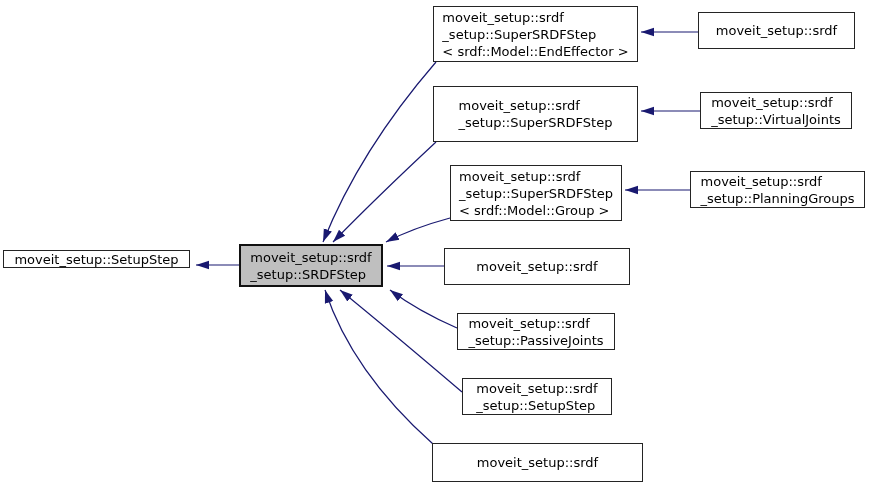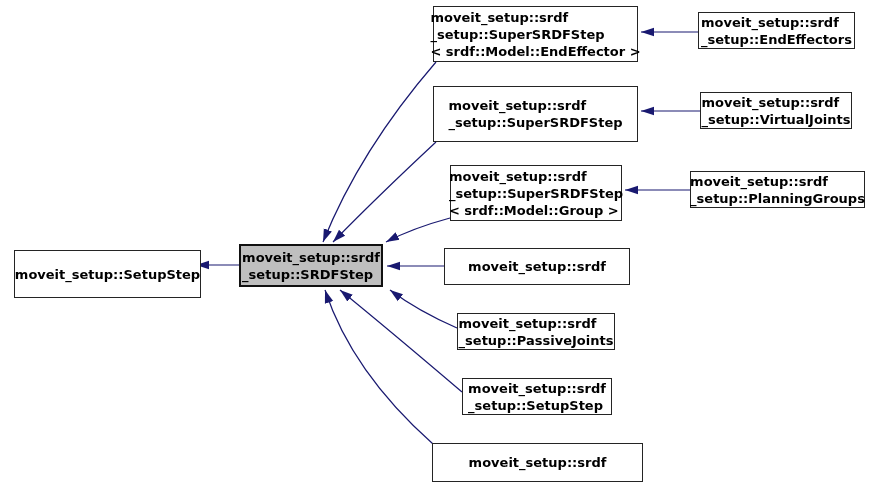--- a/index.html
+++ b/index.html
@@ -26,21 +26,21 @@
     z-index:1;
     background:var(--node-fill);
     border:1px solid var(--node-border);
     display:flex;
     flex-direction:column;
     justify-content:center;
     align-items:center;
     cursor:pointer;
   }
   .node .lines{text-align:left;}
-  .node .lines span{display:block;line-height:17px;white-space:nowrap;font-weight:bold;}
+  .node .lines span{display:block;line-height:17px;white-space:nowrap;}
   .node.current{
     background:var(--current-fill);
     border:2px solid #111111;
     cursor:default;
   }
 </style>
 </head>
 <body>
 
 <div class="canvas">
@@ -59,21 +59,21 @@
       <path d="M 444 266 L 387 266" marker-end="url(#arrow)"></path>
       <path d="M 457 328 Q 418 311 390 290" marker-end="url(#arrow)"></path>
       <path d="M 462 392 Q 388 329 340 290" marker-end="url(#arrow)"></path>
       <path d="M 433 444 Q 352 372 325 290" marker-end="url(#arrow)"></path>
       <path d="M 698 32 L 641 32" marker-end="url(#arrow)"></path>
       <path d="M 700 111 L 641 111" marker-end="url(#arrow)"></path>
       <path d="M 690 190 L 625 190" marker-end="url(#arrow)"></path>
     </g>
   </svg>
 
-  <div class="node" style="left:14px;top:250px;width:187px;height:48px">
+  <div class="node" style="left:3px;top:250px;width:187px;height:18px">
     <div class="lines">
       <span>moveit_setup::SetupStep</span>
     </div>
   </div>
 
   <div class="node current" style="left:239px;top:244px;width:144px;height:43px">
     <div class="lines">
       <span>moveit_setup::srdf</span>
       <span>_setup::SRDFStep</span>
     </div>
@@ -124,21 +124,20 @@
 
   <div class="node" style="left:432px;top:443px;width:211px;height:39px">
     <div class="lines">
       <span>moveit_setup::srdf</span>
     </div>
   </div>
 
   <div class="node" style="left:698px;top:12px;width:157px;height:37px">
     <div class="lines">
       <span>moveit_setup::srdf</span>
-      <span>_setup::EndEffectors</span>
     </div>
   </div>
 
   <div class="node" style="left:700px;top:92px;width:152px;height:37px">
     <div class="lines">
       <span>moveit_setup::srdf</span>
       <span>_setup::VirtualJoints</span>
     </div>
   </div>
 

